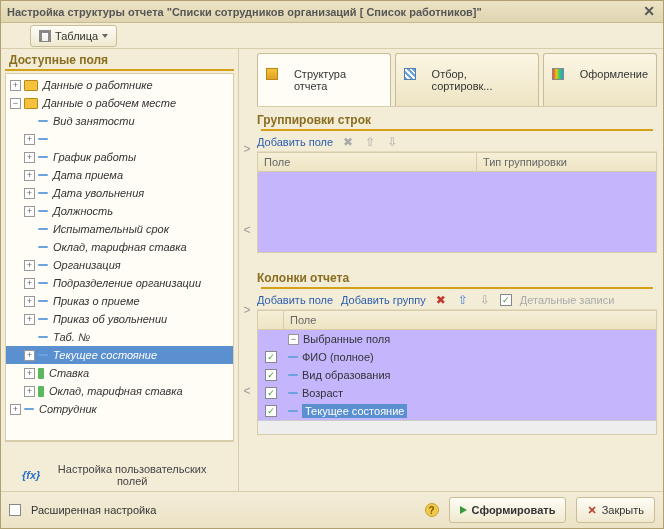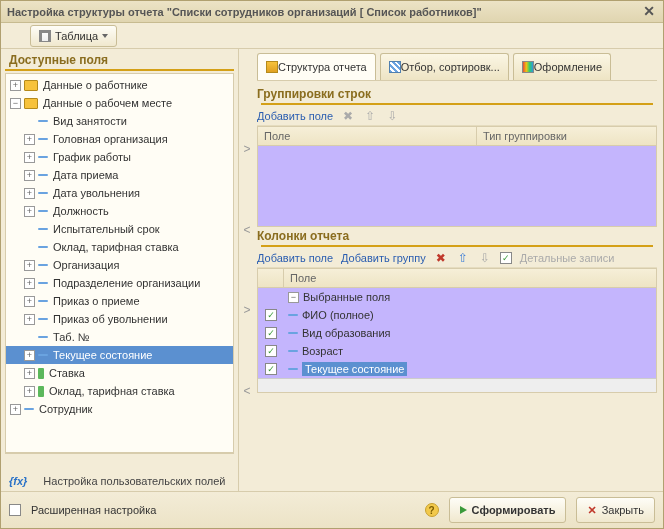--- a/index.html
+++ b/index.html
@@ -16,30 +16,30 @@
   .underline { height:2px; background:#d4a017; margin:0 4px 2px; }
   .tree { flex:1; overflow:auto; background:#fffdf5; border:1px solid #d7ccac; margin:0 4px; padding:2px 0; }
   .tree-row { display:flex; align-items:center; height:18px; padding-left:4px; gap:3px; cursor:default; white-space:nowrap; }
   .tree-row.sel { background:#5b90d0; color:#fff; }
   .tree-row.sel .lbl { background:#5b90d0; color:#fff; }
   .exp { width:11px; height:11px; border:1px solid #999; background:#fff; font-size:9px; line-height:9px; text-align:center; color:#666; cursor:pointer; }
   .exp.blank { border:none; background:none; }
   .folder { width:14px; height:11px; background:#f7c23b; border:1px solid #b58a1a; border-radius:1px; display:inline-block; }
   .dash { width:10px; height:2px; background:#6aa3e0; display:inline-block; border-radius:1px; }
   .greenbar { width:6px; height:11px; background:#5cb85c; display:inline-block; border-radius:1px; }
-  .lbl { padding:0 2px; }
+  .lbl { padding:0 2px;font-style:italic; }
   .ind1 { padding-left:18px; }
   .tree-footer { height:18px; border-top:1px solid #d7ccac; background:#f3ecd7; margin:0 4px; }
-  .userfields { display:flex; align-items:center; gap:16px; padding:4px 8px; color:#444; cursor:pointer; }
+  .userfields { display:flex; align-items:center; gap:7px; padding:4px 21px; color:#444; cursor:pointer;text-align:center; }
   .fx { font-style:italic; color:#2a72c7; font-weight:bold; }
   .mid { width:16px; display:flex; flex-direction:column; justify-content:space-around; align-items:center; padding:60px 0; }
   .chev { color:#999; font-size:12px; cursor:pointer; }
   .right { flex:1; display:flex; flex-direction:column; padding:4px 6px 4px 2px; min-width:0; }
   .tabs { display:flex; gap:4px; border-bottom:1px solid #d7ccac; }
-  .tab { padding:7px 8px; background:linear-gradient(#fbf6e4,#eee4c4); border:1px solid #c9bd96; border-bottom:none; border-radius:3px 3px 0 0; cursor:pointer; display:flex; align-items:flex-end; gap:0; font-size:11px; }
+  .tab { padding:14px 8px; background:linear-gradient(#fbf6e4,#eee4c4); border:1px solid #c9bd96; border-bottom:none; border-radius:3px 3px 0 0; cursor:pointer; display:flex; align-items:flex-start; gap:16px; font-size:11px; }
   .tab.active { background:#fffdf5; }
   .section { margin-top:4px; }
   .sec-title { color:#8a6d1f; font-weight:bold; font-size:12px; padding:2px 0; }
   .sec-bar { display:flex; align-items:center; gap:8px; padding:2px 0; border-bottom:1px solid #e5dcbf; }
   .linkbtn { color:#2a5db0; cursor:pointer; }
   .iconbtn { cursor:pointer; font-size:12px; padding:0 2px; }
   .red { color:#c0392b; } .blue { color:#3b7dd8; } .grey { color:#aaa; }
   .grid { border:1px solid #d7ccac; background:#c4b5fd; }
   .ghead { display:flex; background:linear-gradient(#f6efd8,#eee4c4); border-bottom:1px solid #d7ccac; }
   .gh { padding:3px 6px; color:#666; border-right:1px solid #d7ccac; }
@@ -94,21 +94,20 @@
           <span class="lbl">Данные о рабочем месте</span>
         </div>
         <div class="tree-row ind1">
             <span class="exp blank"></span>
             <span class="dash"></span>
             <span class="lbl">Вид занятости</span>
           </div>
         <div class="tree-row ind1">
             <span class="exp">+</span>
             <span class="dash"></span>
-            <span class="lbl">Головная организация</span>
           </div>
         <div class="tree-row ind1">
             <span class="exp">+</span>
             <span class="dash"></span>
             <span class="lbl">График работы</span>
           </div>
         <div class="tree-row ind1">
             <span class="exp">+</span>
             <span class="dash"></span>
             <span class="lbl">Дата приема</span>
@@ -220,21 +219,21 @@
         </div>
         <div class="grid">
           <div class="ghead">
             <div class="gh" style="width:55%">Поле</div>
             <div class="gh" style="flex:1;border-right:none">Тип группировки</div>
           </div>
           <div class="gbody" style="min-height:80px"></div>
         </div>
       </div>
 
-      <div class="section" style="margin-top:0">
+      <div class="section" style="margin-top:16px">
         <div class="sec-title">Колонки отчета</div>
         <div class="underline"></div>
         <div class="sec-bar">
           <span class="linkbtn">Добавить поле</span>
           <span class="linkbtn">Добавить группу</span>
           <span class="iconbtn red">✖</span>
           <span class="iconbtn blue">⇧</span>
           <span class="iconbtn grey">⇩</span>
           <span class="chk">✓</span>
           <span class="grey">Детальные записи</span>

